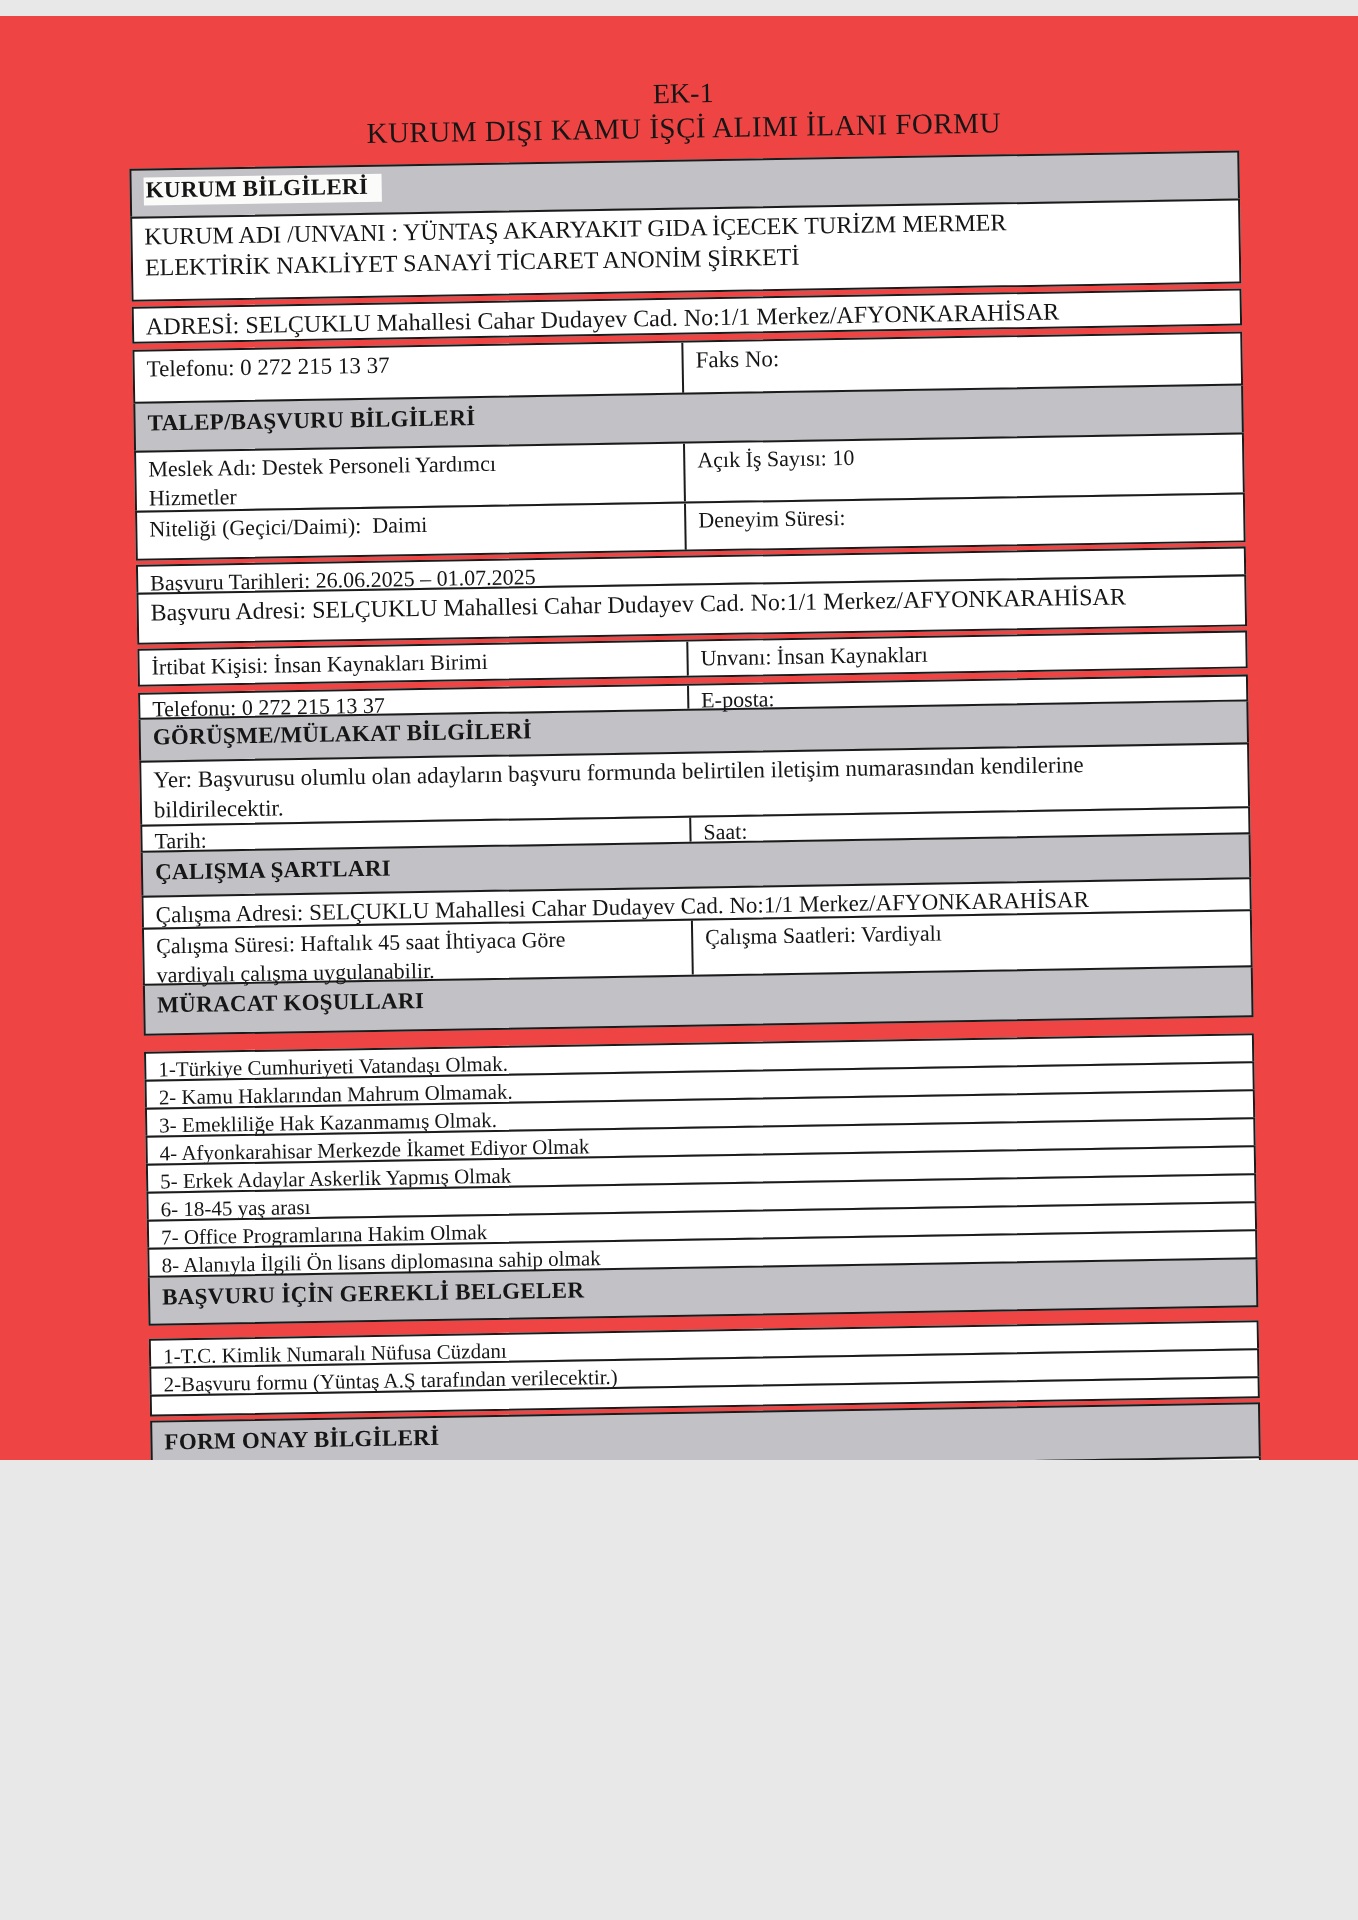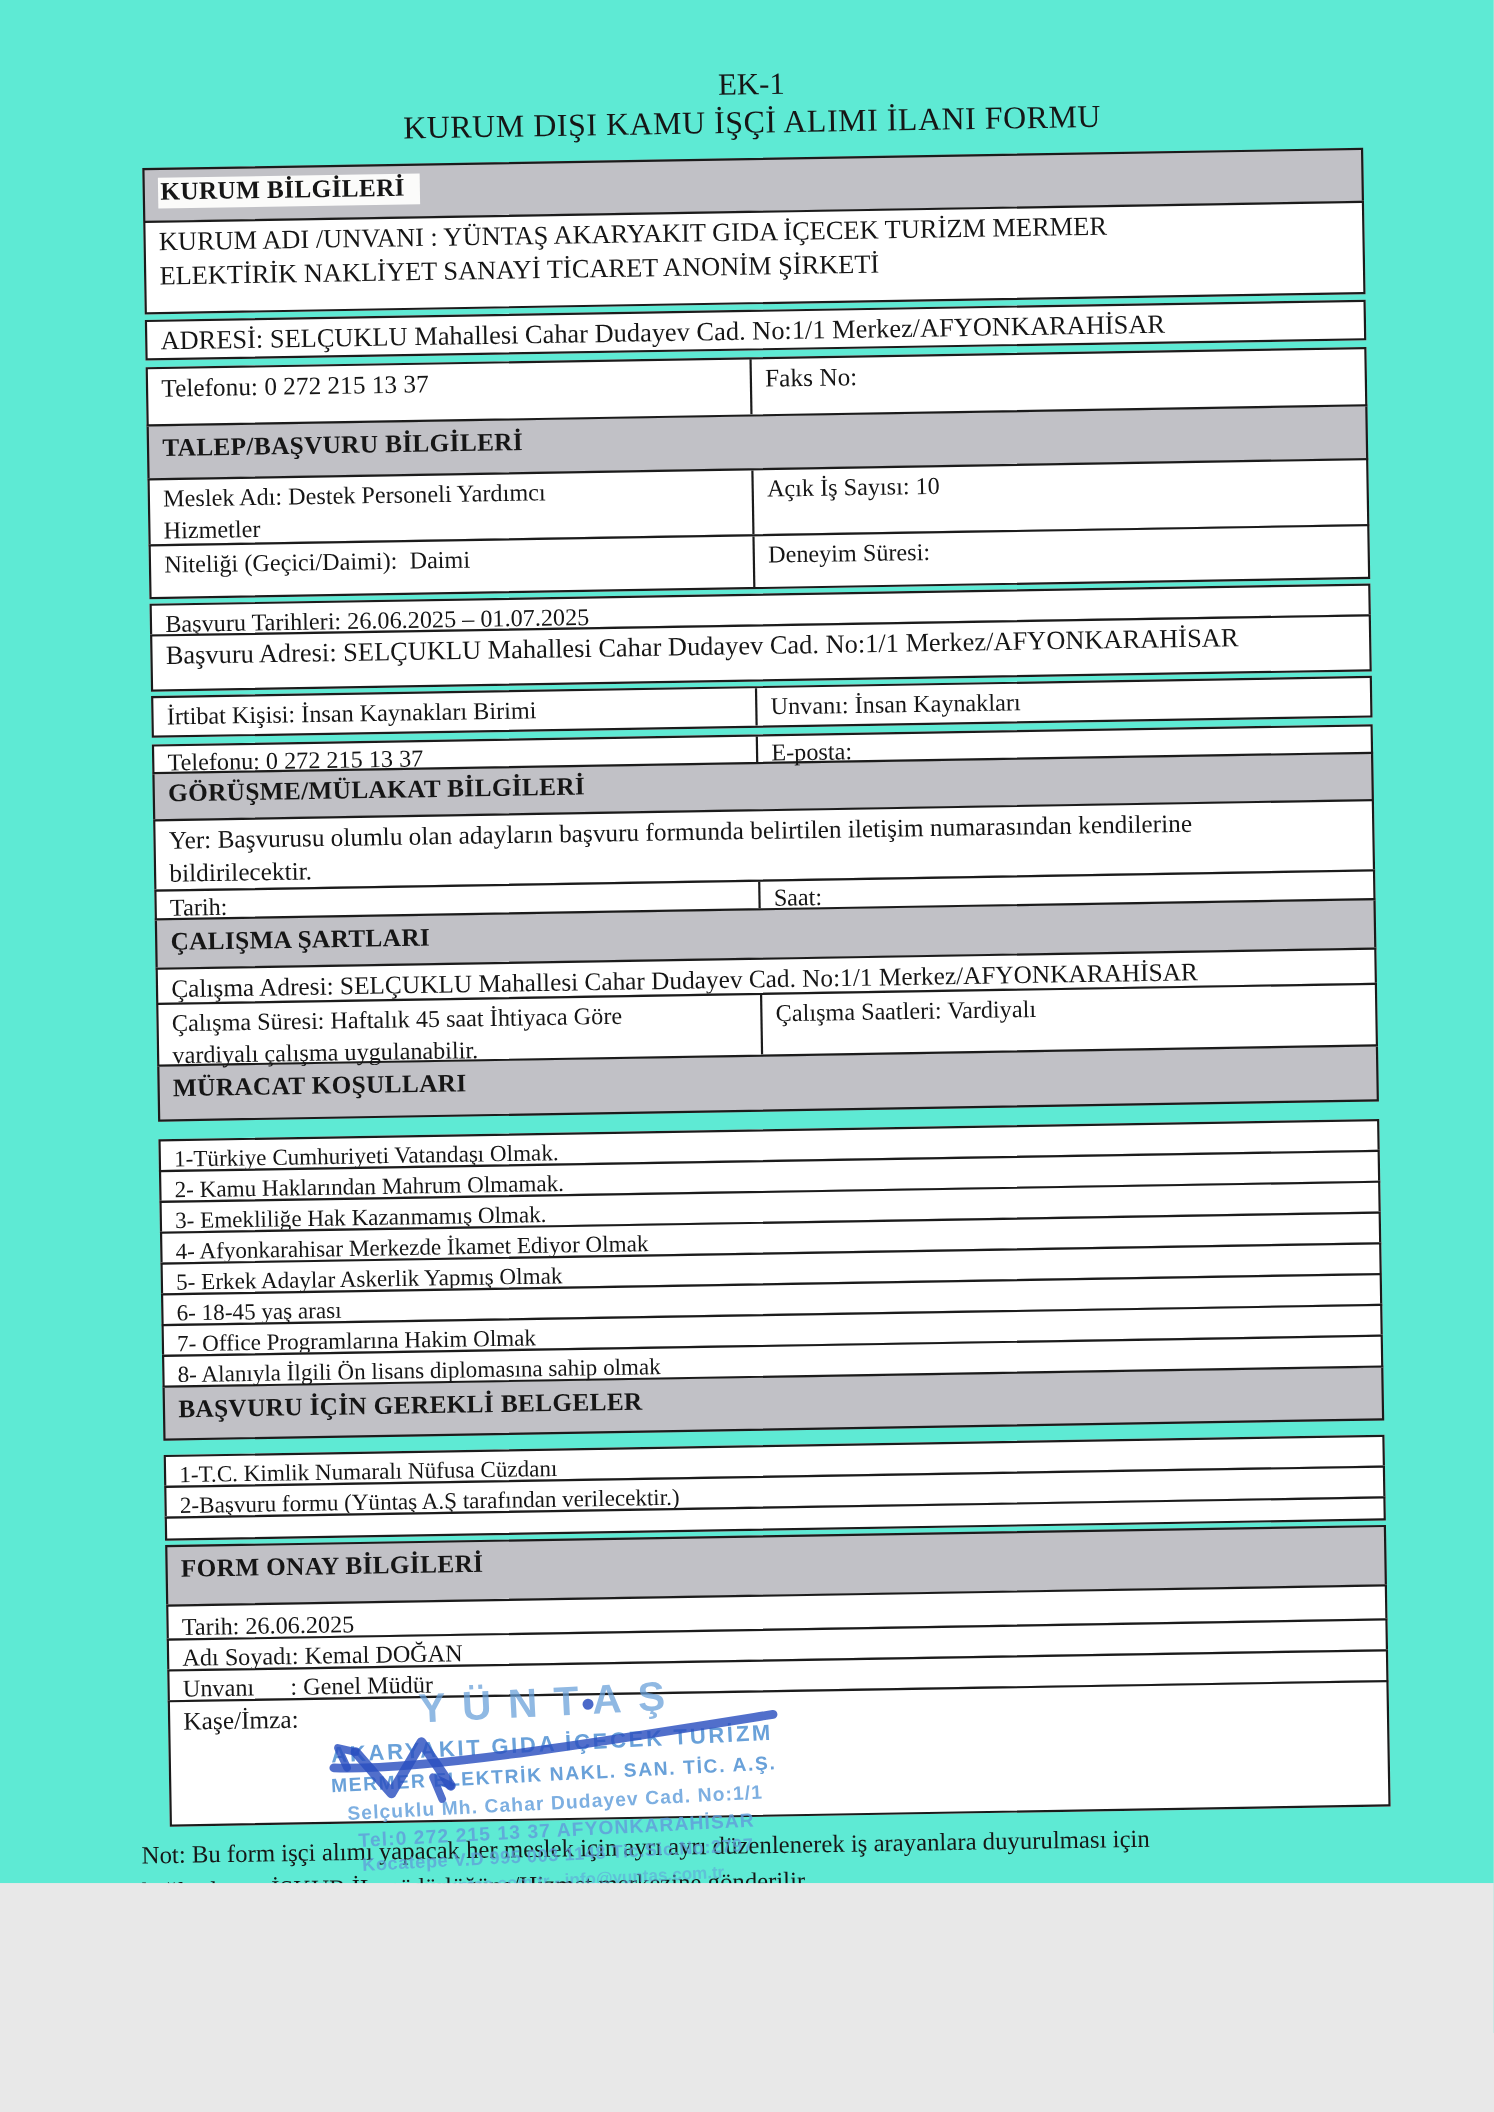--- a/index.html
+++ b/index.html
@@ -1,18 +1,18 @@
 <!DOCTYPE html>
 <html><head>
 <meta charset="utf-8">
 <style>
   html,body{margin:0;padding:0;background:#e8e8e8;}
   .page{
-    position:relative;width:1358px;height:1712px;margin:0 auto;
-    background:#5eead4;overflow:hidden;
+    position:relative;width:1358px;height:1444px;margin:16px auto;
+    background:#ef4444;overflow:hidden;
     font-family:"Liberation Serif","DejaVu Serif",serif;
     color:#161616;
   }
   .tilt{
     position:absolute;left:128px;top:70px;width:1110px;
     transform:rotate(-0.95deg);transform-origin:10% 0;
   }
   .doc-title{ text-align:center;font-size:28px;line-height:1.1; }
   .doc-title2{ text-align:center;font-size:29px;line-height:1.15;letter-spacing:0.5px;margin-top:2px; }
   .ftable{ margin-top:15px; }

